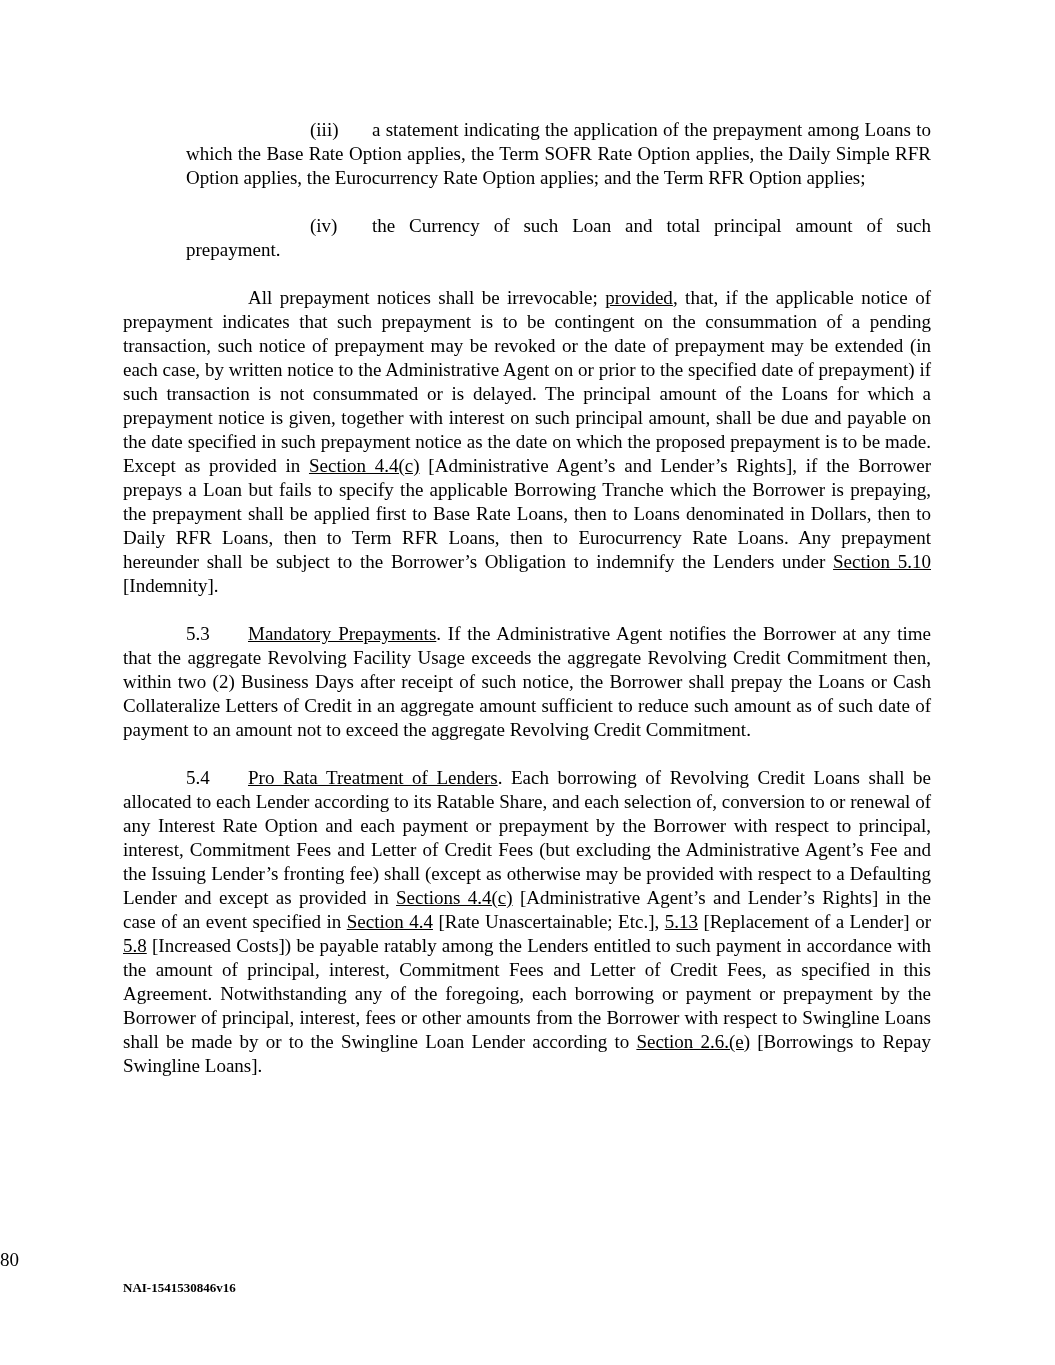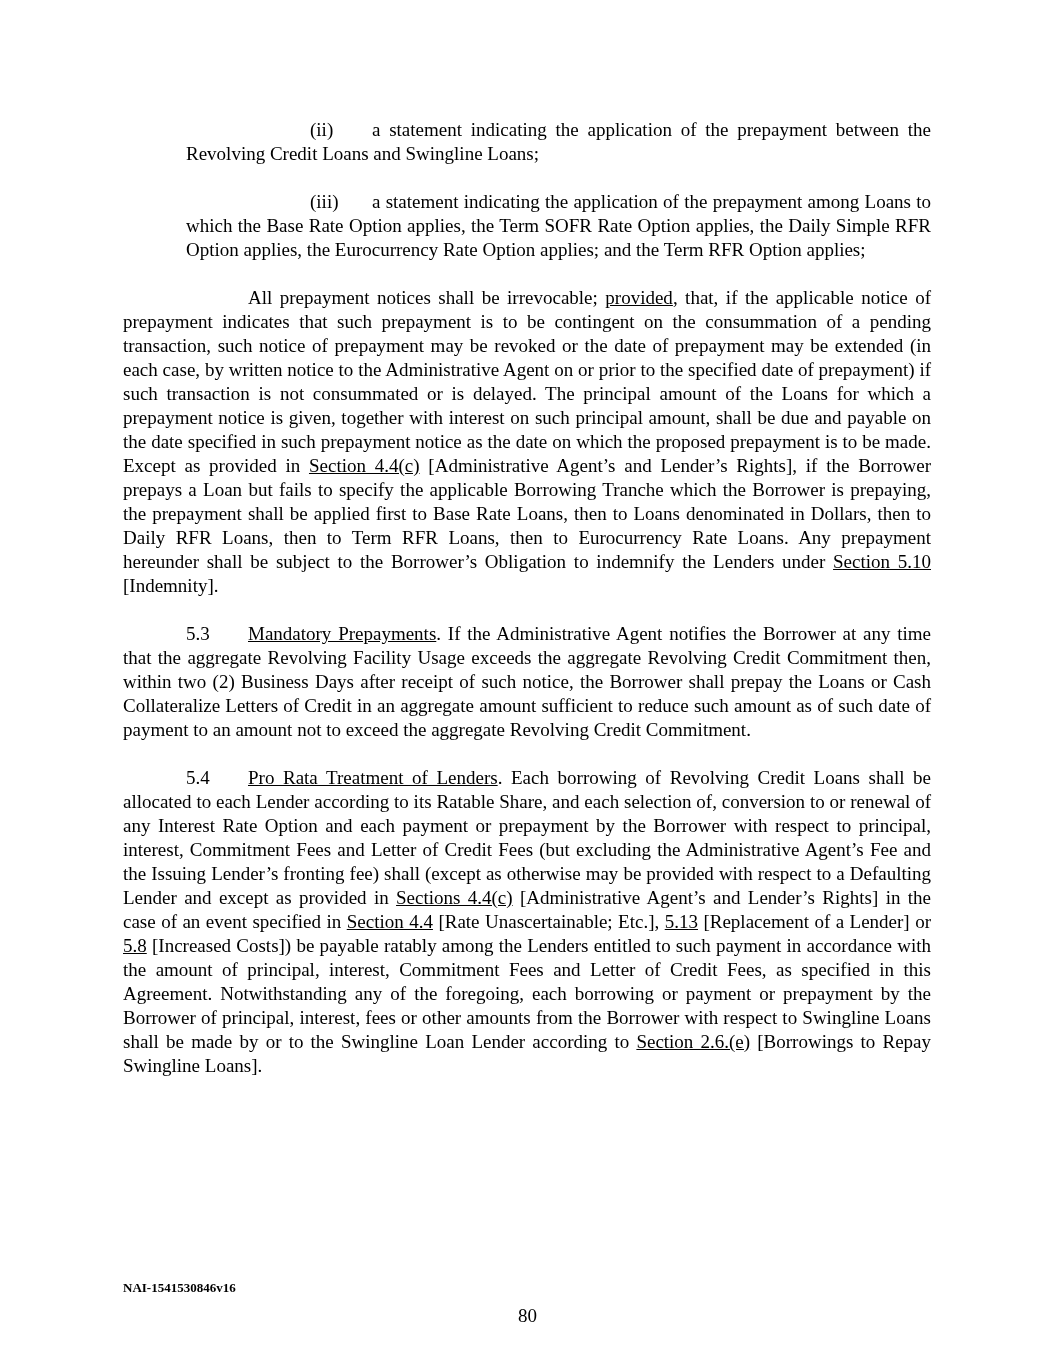--- a/index.html
+++ b/index.html
@@ -41,40 +41,40 @@
   .marker {
     display: inline-block;
     width: 62px;
     text-indent: 0;
   }
   .u {
     text-decoration: underline;
   }
   .page-number {
     position: absolute;
-    top: 1304px;
+    top: 1248px;
     left: 0;
     width: 100%;
-    text-align: center;
+    text-align: left;
   }
   .doc-id {
     position: absolute;
     top: 1280px;
     left: 123px;
     font-size: 13px;
     line-height: 16px;
     font-weight: bold;
   }
 </style>
 </head>
 <body>
 
 <div class="sheet">
   <div class="content">
-    <p class="para sub"><span class="marker">(ii)</span><span>a statement indicating the application of the prepayment between the Revolving Credit Loans and Swingline Loans;</span></p>
     <p class="para sub"><span class="marker">(iii)</span><span>a statement indicating the application of the prepayment among Loans to which the Base Rate Option applies, the Term SOFR Rate Option applies, the Daily Simple RFR Option applies, the Eurocurrency Rate Option applies; and the Term RFR Option applies;</span></p>
+    <p class="para sub"><span class="marker">(iv)</span><span>the Currency of such Loan and total principal amount of such prepayment.</span></p>
     <p class="para body-ind"><span>All prepayment notices shall be irrevocable; </span><span class="u">provided</span><span>, that, if the applicable notice of prepayment indicates that such prepayment is to be contingent on the consummation of a pending transaction, such notice of prepayment may be revoked or the date of prepayment may be extended (in each case, by written notice to the Administrative Agent on or prior to the specified date of prepayment) if such transaction is not consummated or is delayed.  The principal amount of the Loans for which a prepayment notice is given, together with interest on such principal amount, shall be due and payable on the date specified in such prepayment notice as the date on which the proposed prepayment is to be made.  Except as provided in </span><span class="u">Section 4.4(c)</span><span> [Administrative Agent’s and Lender’s Rights], if the Borrower prepays a Loan but fails to specify the applicable Borrowing Tranche which the Borrower is prepaying, the prepayment shall be applied first to Base Rate Loans, then to Loans denominated in Dollars, then to Daily RFR Loans, then to Term RFR Loans, then to Eurocurrency Rate Loans.  Any prepayment hereunder shall be subject to the Borrower’s Obligation to indemnify the Lenders under </span><span class="u">Section 5.10</span><span> [Indemnity].</span></p>
     <p class="para sect"><span class="marker">5.3</span><span class="u">Mandatory Prepayments</span><span>.  If the Administrative Agent notifies the Borrower at any time that the aggregate Revolving Facility Usage exceeds the aggregate Revolving Credit Commitment then, within two (2) Business Days after receipt of such notice, the Borrower shall prepay the Loans or Cash Collateralize Letters of Credit in an aggregate amount sufficient to reduce such amount as of such date of payment to an amount not to exceed the aggregate Revolving Credit Commitment.</span></p>
     <p class="para sect"><span class="marker">5.4</span><span class="u">Pro Rata Treatment of Lenders</span><span>.  Each borrowing of Revolving Credit Loans shall be allocated to each Lender according to its Ratable Share, and each selection of, conversion to or renewal of any Interest Rate Option and each payment or prepayment by the Borrower with respect to principal, interest, Commitment Fees and Letter of Credit Fees (but excluding the Administrative Agent’s Fee and the Issuing Lender’s fronting fee) shall (except as otherwise may be provided with respect to a Defaulting Lender and except as provided in </span><span class="u">Sections 4.4(c)</span><span> [Administrative Agent’s and Lender’s Rights] in the case of an event specified in </span><span class="u">Section 4.4</span><span> [Rate Unascertainable; Etc.], </span><span class="u">5.13</span><span> [Replacement of a Lender] or </span><span class="u">5.8</span><span> [Increased Costs]) be payable ratably among the Lenders entitled to such payment in accordance with the amount of principal, interest, Commitment Fees and Letter of Credit Fees, as specified in this Agreement.  Notwithstanding any of the foregoing, each borrowing or payment or prepayment by the Borrower of principal, interest, fees or other amounts from the Borrower with respect to Swingline Loans shall be made by or to the Swingline Loan Lender according to </span><span class="u">Section 2.6.(e)</span><span> [Borrowings to Repay Swingline Loans].</span></p>
   </div>
   <div class="page-number">80</div>
   <div class="doc-id">NAI-1541530846v16</div>
 </div>
 
 </body></html>

